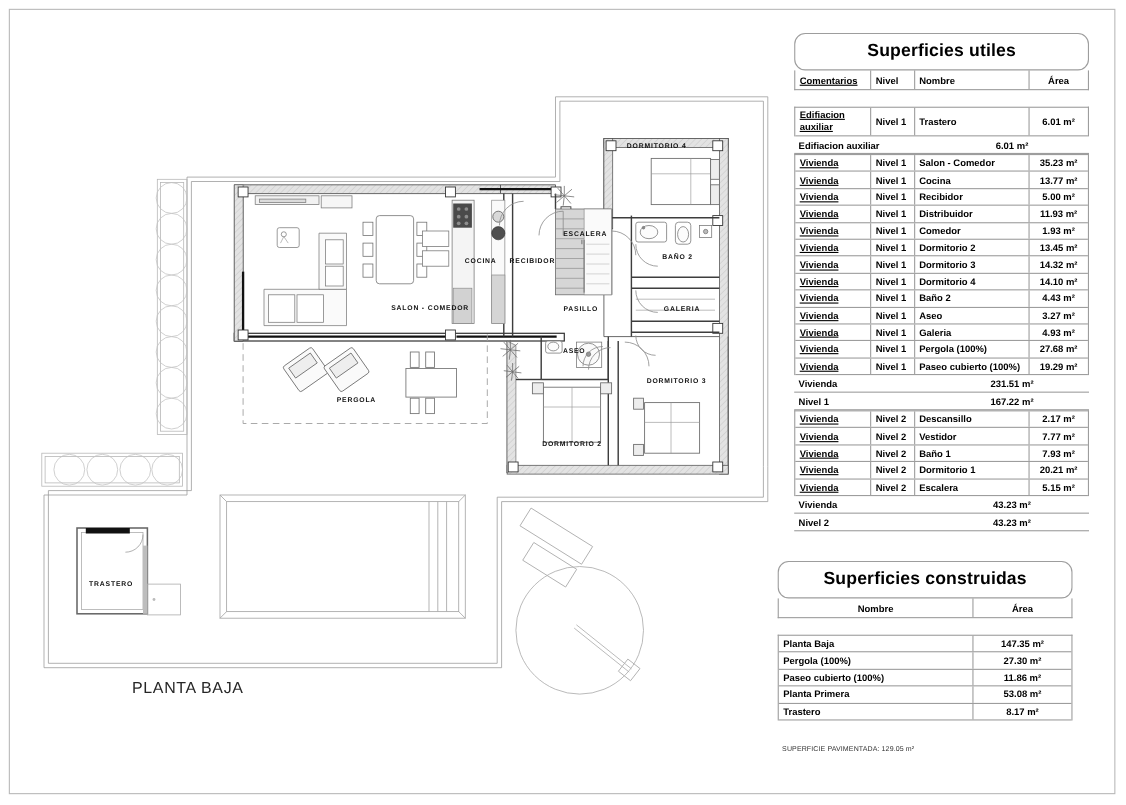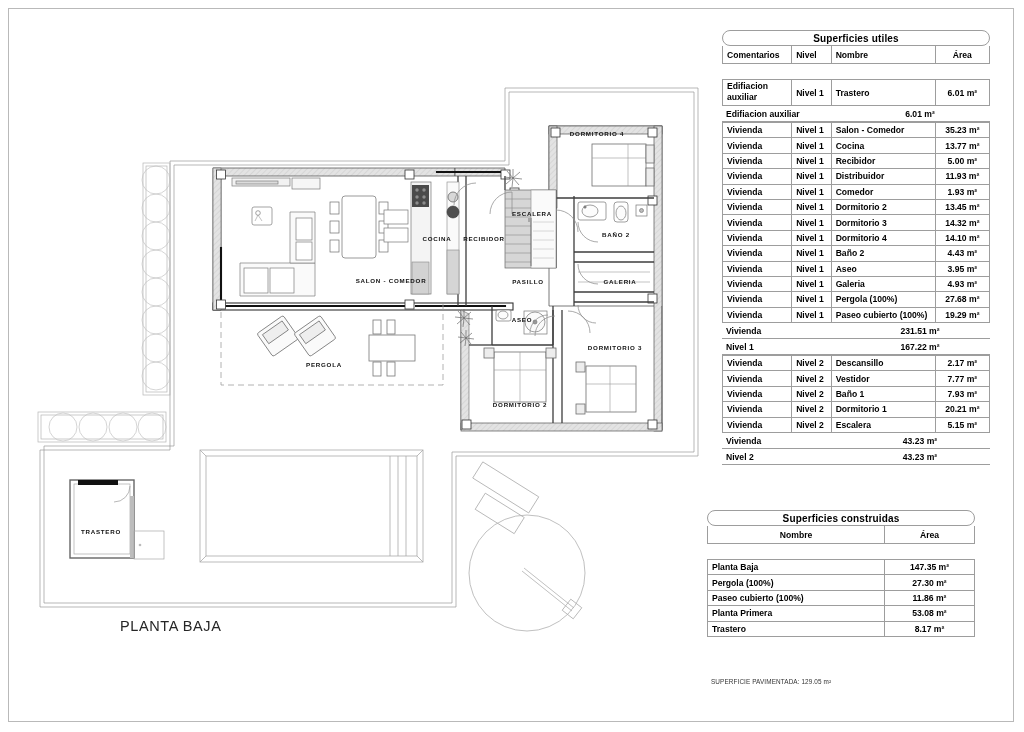--- a/index.html
+++ b/index.html
@@ -17,22 +17,22 @@
   #plan-title{position:absolute;left:120px;top:618px;font-size:14.5px;
               letter-spacing:.6px;color:#262626;font-weight:400;}
 
   
   .rlabel{position:absolute;font-size:6.2px;font-weight:bold;letter-spacing:.75px;
           color:#111;white-space:nowrap;transform:translate(-50%,-50%);}
 
   
   .tbl{position:absolute;font-size:8.6px;color:#000;}
   .tbl .box{border:1px solid #9d9d9d;box-sizing:border-box;}
-  .thead-title{height:16px;display:flex;align-items:center;justify-content:center;
-               font-weight:bold;font-size:10px;letter-spacing:.15px;border-radius:10px;}
+  .thead-title{height:34px;display:flex;align-items:center;justify-content:center;
+               font-weight:bold;font-size:16px;letter-spacing:.15px;border-radius:10px;}
   .row{display:flex;box-sizing:border-box;}
   .row > div{box-sizing:border-box;padding:1.5px 4px;display:flex;align-items:center;
              overflow:hidden;}
   .hdrrow{border:1px solid #9d9d9d;border-top:none;}
   .hdrrow > div{font-weight:bold;border-right:1px solid #9d9d9d;height:17px;}
   .hdrrow > div:last-child{border-right:none;justify-content:center;}
 
   .grid{border:1px solid #9d9d9d;border-bottom:none;box-sizing:border-box;}
   .grid .row{border-bottom:1px solid #9d9d9d;min-height:15.4px;}
   .grid .row > div{border-right:1px solid #9d9d9d;font-weight:bold;}
@@ -44,21 +44,21 @@
   .sumrow{display:flex;min-height:16px;border-bottom:1px solid #9d9d9d;
           box-sizing:border-box;}
   .sumrow > div{box-sizing:border-box;padding:1.5px 4px;display:flex;
                 align-items:center;font-weight:bold;}
   .sumrow .val{justify-content:center;}
   .noline{border-bottom:none;}
 
   .footnote{position:absolute;font-size:6.4px;color:#333;letter-spacing:.1px;}
 
   
-  .c0{width:78px;} .c1{width:44px;} .c2{width:118px;} .c3{width:60px;}
+  .c0{width:78px;text-decoration:underline;} .c1{width:44px;} .c2{width:118px;} .c3{width:60px;}
   
   .d0{width:200px;} .d1{width:100px;}
 </style>
 </head>
 <body>
 
 <div id="page-border"></div>
 
 <div id="drawing">
 <svg width="715" height="732" viewBox="0 0 715 732">
@@ -462,21 +462,21 @@
       <div class="row">
         <div class="c0">Vivienda</div>
         <div class="c1">Nivel 1</div>
         <div class="c2">Baño 2</div>
         <div class="c3">4.43 m²</div>
       </div>
       <div class="row">
         <div class="c0">Vivienda</div>
         <div class="c1">Nivel 1</div>
         <div class="c2">Aseo</div>
-        <div class="c3">3.95 m²</div>
+        <div class="c3">3.27 m²</div>
       </div>
       <div class="row">
         <div class="c0">Vivienda</div>
         <div class="c1">Nivel 1</div>
         <div class="c2">Galeria</div>
         <div class="c3">4.93 m²</div>
       </div>
       <div class="row">
         <div class="c0">Vivienda</div>
         <div class="c1">Nivel 1</div>

